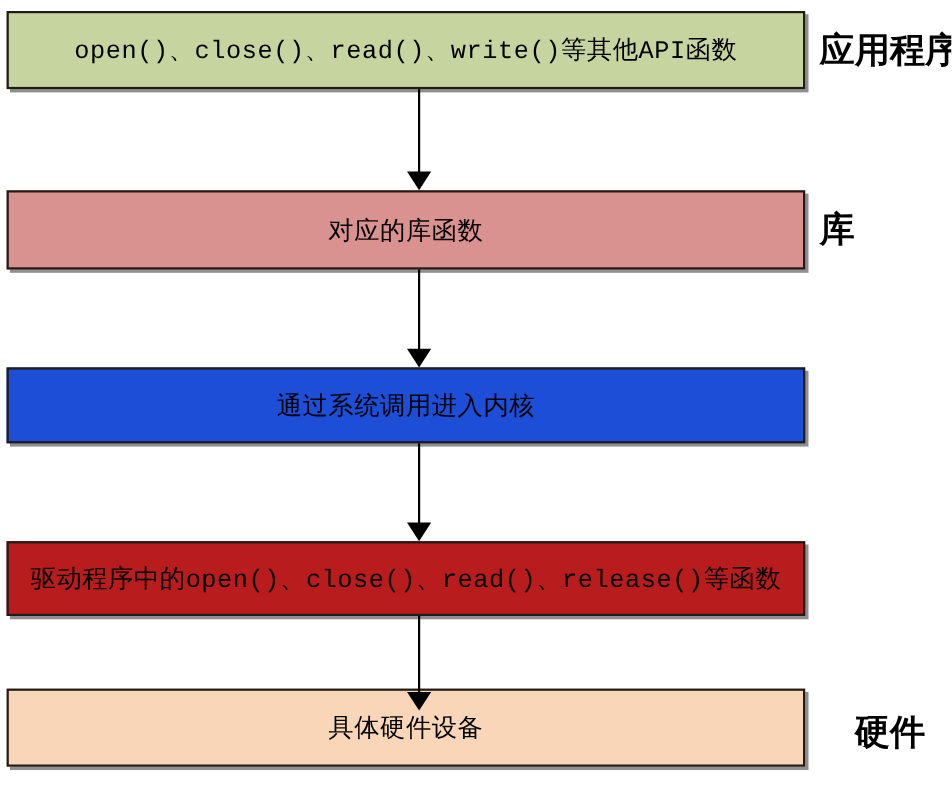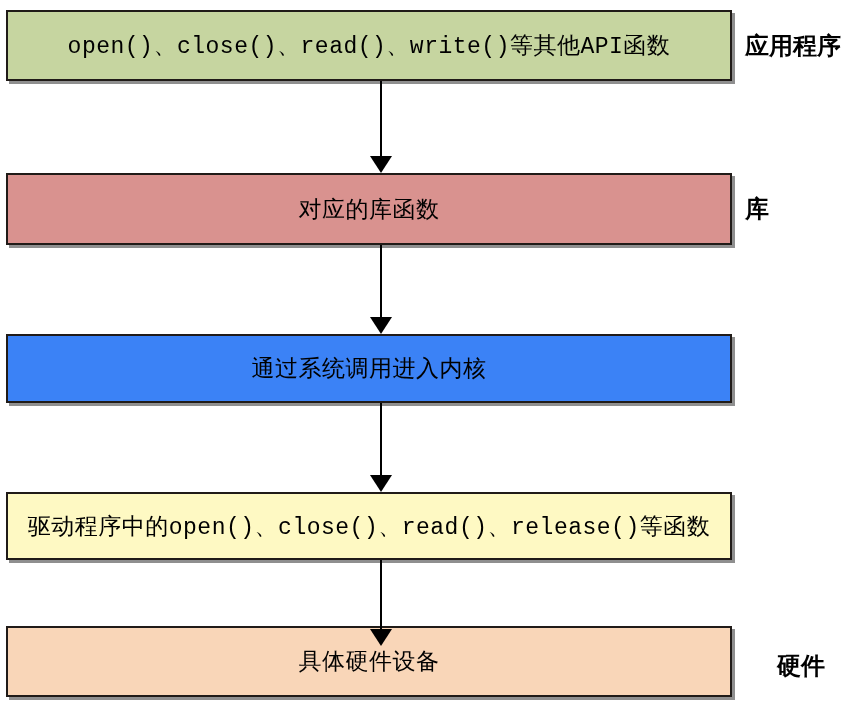--- a/index.html
+++ b/index.html
@@ -38,21 +38,21 @@
   .box-hw       { top: 626px; height: 71px; }
 
   .side-label {
     position: absolute;
     left: 745px;
     width: 120px;
     display: flex;
     align-items: center;
     font-family: "DejaVu Sans", "Liberation Sans", sans-serif;
     font-weight: bold;
-    font-size: 24px;
+    font-size: 32px;
     color: #000000;
     white-space: nowrap;
   }
   .lbl-app    { top: 10px;  height: 71px; }
   .lbl-lib    { top: 173px; height: 72px; }
   .lbl-kernel { top: 334px; height: 69px; }
   .lbl-driver { top: 492px; height: 68px; }
   .lbl-hw     { top: 630px; height: 71px; margin-left: 32px; }
 
   .arrow-line {
@@ -81,23 +81,23 @@
 </style>
 </head>
 <body>
 
 <div id="canvas">
 
   <div class="layer-box box-app" style="background-color: rgb(198, 213, 160);">open()、close()、read()、write()等其他API函数</div>
 
   <div class="layer-box box-lib" style="background-color: rgb(217, 146, 143);">对应的库函数</div>
 
-  <div class="layer-box box-kernel" style="background-color: #3b82f6;">通过系统调用进入内核</div>
+  <div class="layer-box box-kernel" style="background-color: #1d4ed8;">通过系统调用进入内核</div>
 
-  <div class="layer-box box-driver" style="background-color: #fef9c3;">驱动程序中的open()、close()、read()、release()等函数</div>
+  <div class="layer-box box-driver" style="background-color: #b91c1c;">驱动程序中的open()、close()、read()、release()等函数</div>
 
   <div class="layer-box box-hw" style="background-color: rgb(249, 214, 184);">具体硬件设备</div>
 
   <div class="side-label lbl-app">应用程序</div>
 
   <div class="side-label lbl-lib">库</div>
 
 
 
   <div class="side-label lbl-hw">硬件</div>

